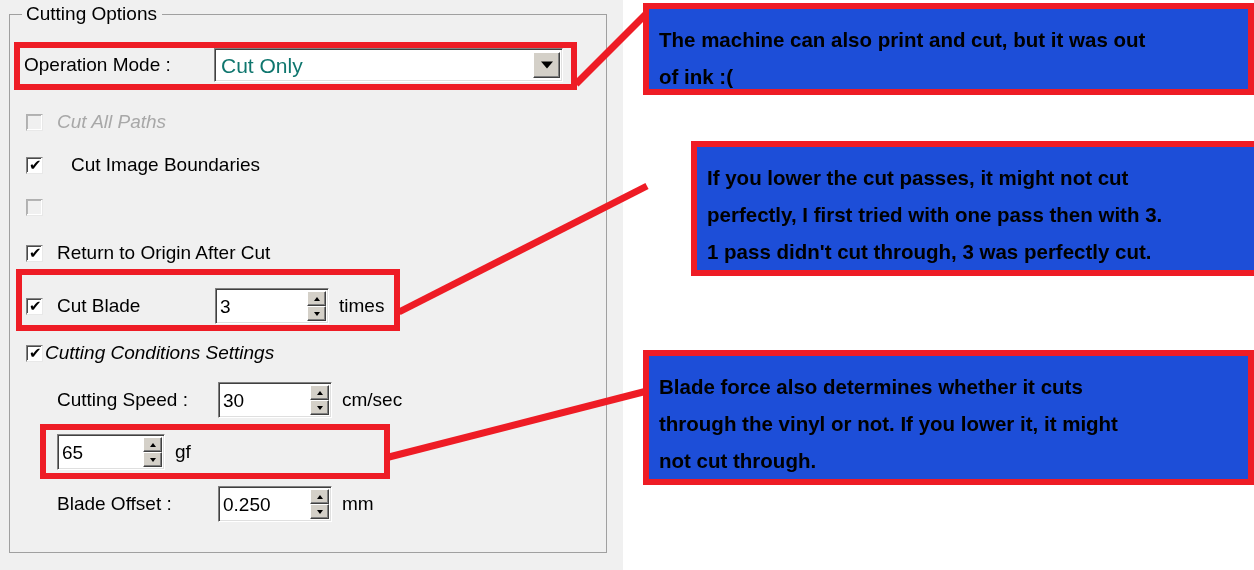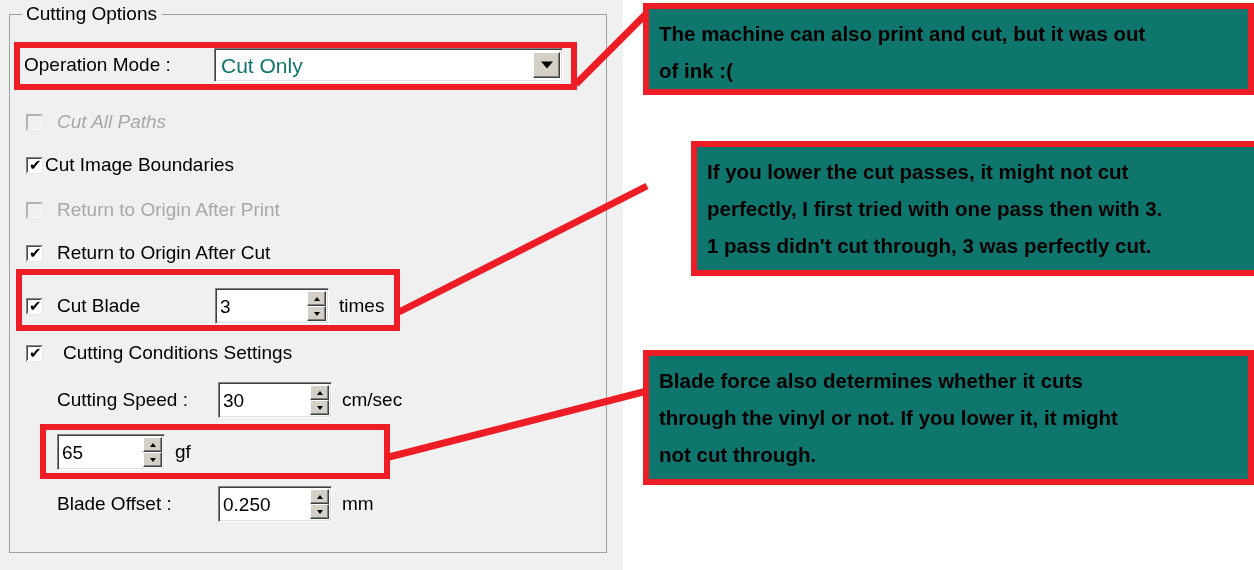--- a/index.html
+++ b/index.html
@@ -193,24 +193,24 @@
   .hl {
     position: absolute;
     border: 6px solid #ee1c25;
     box-sizing: border-box;
     pointer-events: none;
   }
 
   
   .note {
     position: absolute;
-    background: #0f766e;
+    background: #1d4ed8;
     border: 6px solid #ee1c25;
     box-sizing: border-box;
-    padding: 6px 8px 6px 10px;
+    padding: 12px 8px 6px 10px;
     color: #000;
     font-size: 20.5px;
     font-weight: bold;
     line-height: 37px;
     font-family: "Liberation Sans", sans-serif;
   }
 
   
   #connectors {
     position: absolute;
@@ -238,26 +238,25 @@
 
   <div class="row" style="left:26px; top:111px;font-style:italic;">
     <span class="cbox disabled"></span>
     <span class="lbl disabled" style="margin-left:14px;">Cut All Paths</span>
   </div>
 
   <div class="row" style="left:26px; top:154px;">
     <span class="cbox">
       <span class="tick">✔</span>
     </span>
-    <span class="lbl" style="margin-left:2px;">Cut Image Boundaries</span>
+    <span class="lbl" style="margin-left:28px;">Cut Image Boundaries</span>
   </div>
 
   <div class="row" style="left:26px; top:199px;">
     <span class="cbox disabled"></span>
-    <span class="lbl disabled" style="margin-left:14px;">Return to Origin After Print</span>
   </div>
 
   <div class="row" style="left:26px; top:242px;">
     <span class="cbox">
       <span class="tick">✔</span>
     </span>
     <span class="lbl" style="margin-left:14px;">Return to Origin After Cut</span>
   </div>
 
   <div class="row" style="left:26px; top:288px;">
@@ -272,21 +271,21 @@
         <span class="sbtn down"></span>
       </span>
     </div>
     <span class="unit">times</span>
   </div>
 
   <div class="row" style="left:26px; top:342px;">
     <span class="cbox">
       <span class="tick">✔</span>
     </span>
-    <span class="lbl" style="margin-left:20px;">Cutting Conditions Settings</span>
+    <span class="lbl" style="margin-left:2px;font-style:italic;">Cutting Conditions Settings</span>
   </div>
 
   <div class="row" style="left:57px; top:382px;">
     <span class="lbl" style="width:161px;">Cutting Speed :</span>
     <div class="field" style="width:114px; height:36px;">
       <span class="val">30</span>
       <span class="spin">
         <span class="sbtn up"></span>
         <span class="sbtn down"></span>
       </span>

